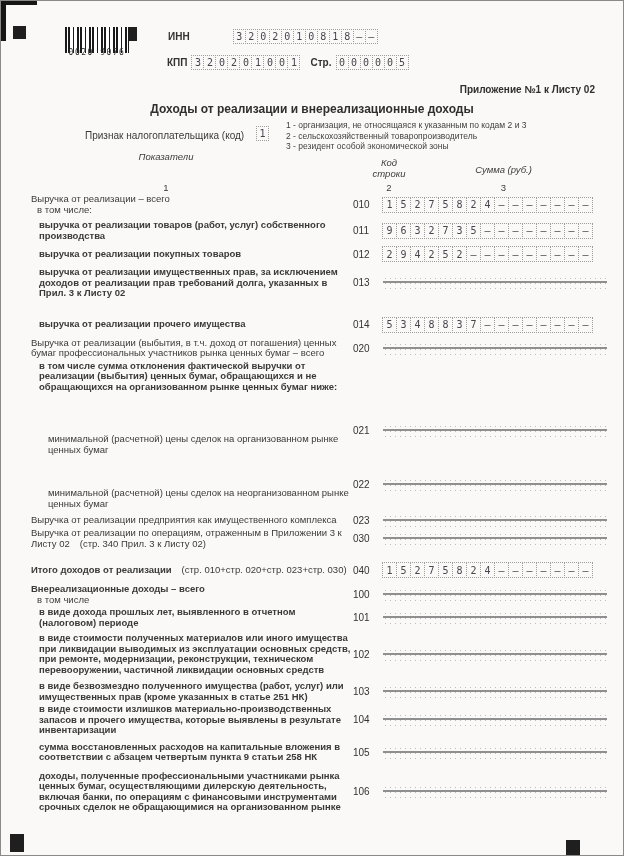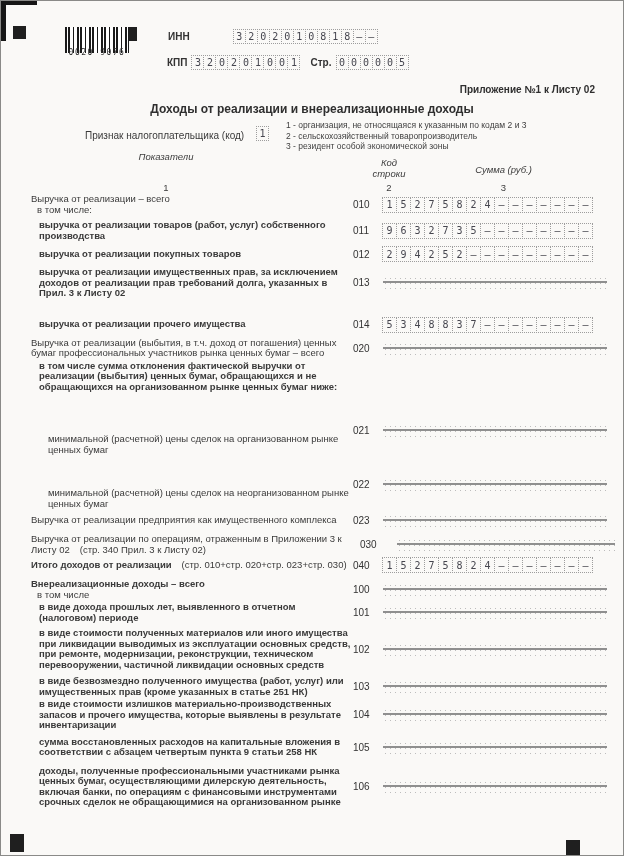--- a/index.html
+++ b/index.html
@@ -73,22 +73,22 @@
   .field-empty{
     width:224px;height:15px;position:relative;
     background-image:radial-gradient(circle,#bdbdbd 0.7px,transparent 1px);
     background-size:5px 5px;background-position:0 1px;
   }
   .field-empty .midline{position:absolute;left:0;right:0;top:6px;border-top:2px solid #8f8f8f;}
   
   .rw-013{margin-bottom:18px;}
   .rw-020{margin-bottom:2px;}
   .rw-022{margin-bottom:4px;}
-  .rw-023{margin-bottom:6px;}
-  .rw-030{margin-bottom:2px;gap:7px;}
+  .rw-023{margin-bottom:0;}
+  .rw-030{margin-bottom:13px;}
   .rw-040{margin-bottom:6px;}
   .rw-100{margin-bottom:2px;}
   .rw-102{margin-bottom:6px;}
   .rw-103{margin-bottom:2px;}
   .rw-104{margin-bottom:6px;}
   .rw-105{margin-bottom:8px;}
 </style>
 </head>
 <body>
 

